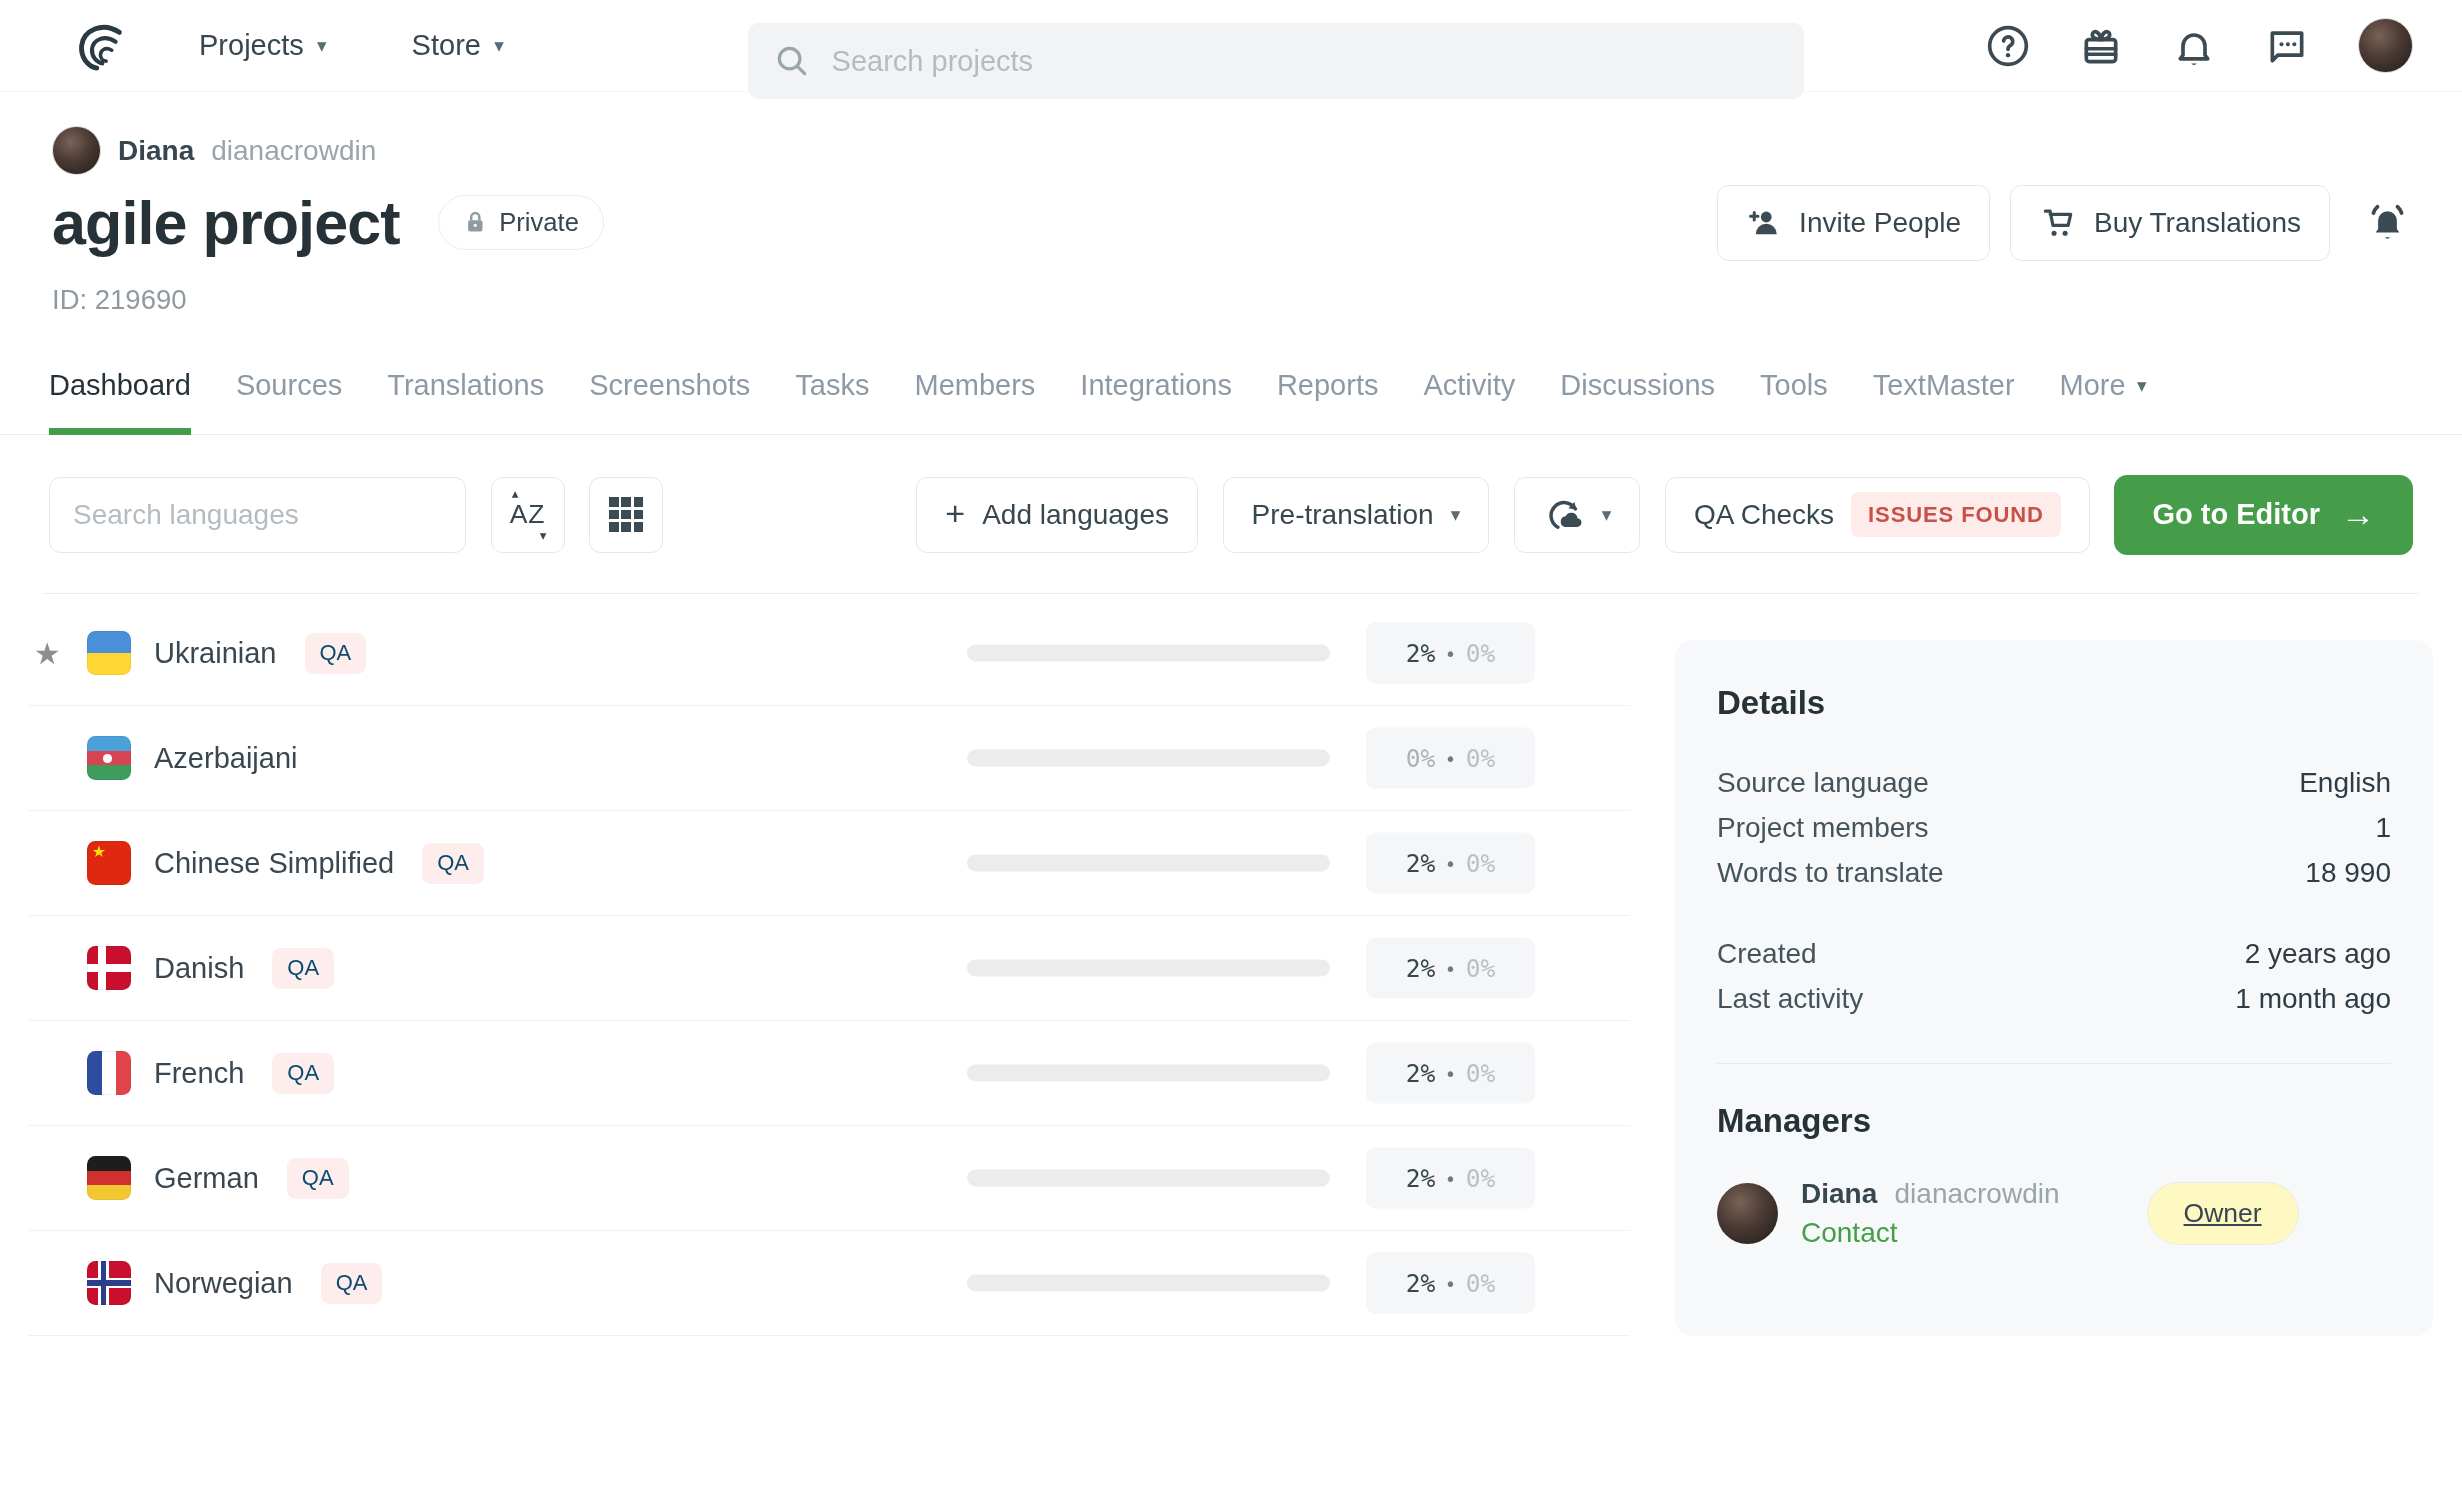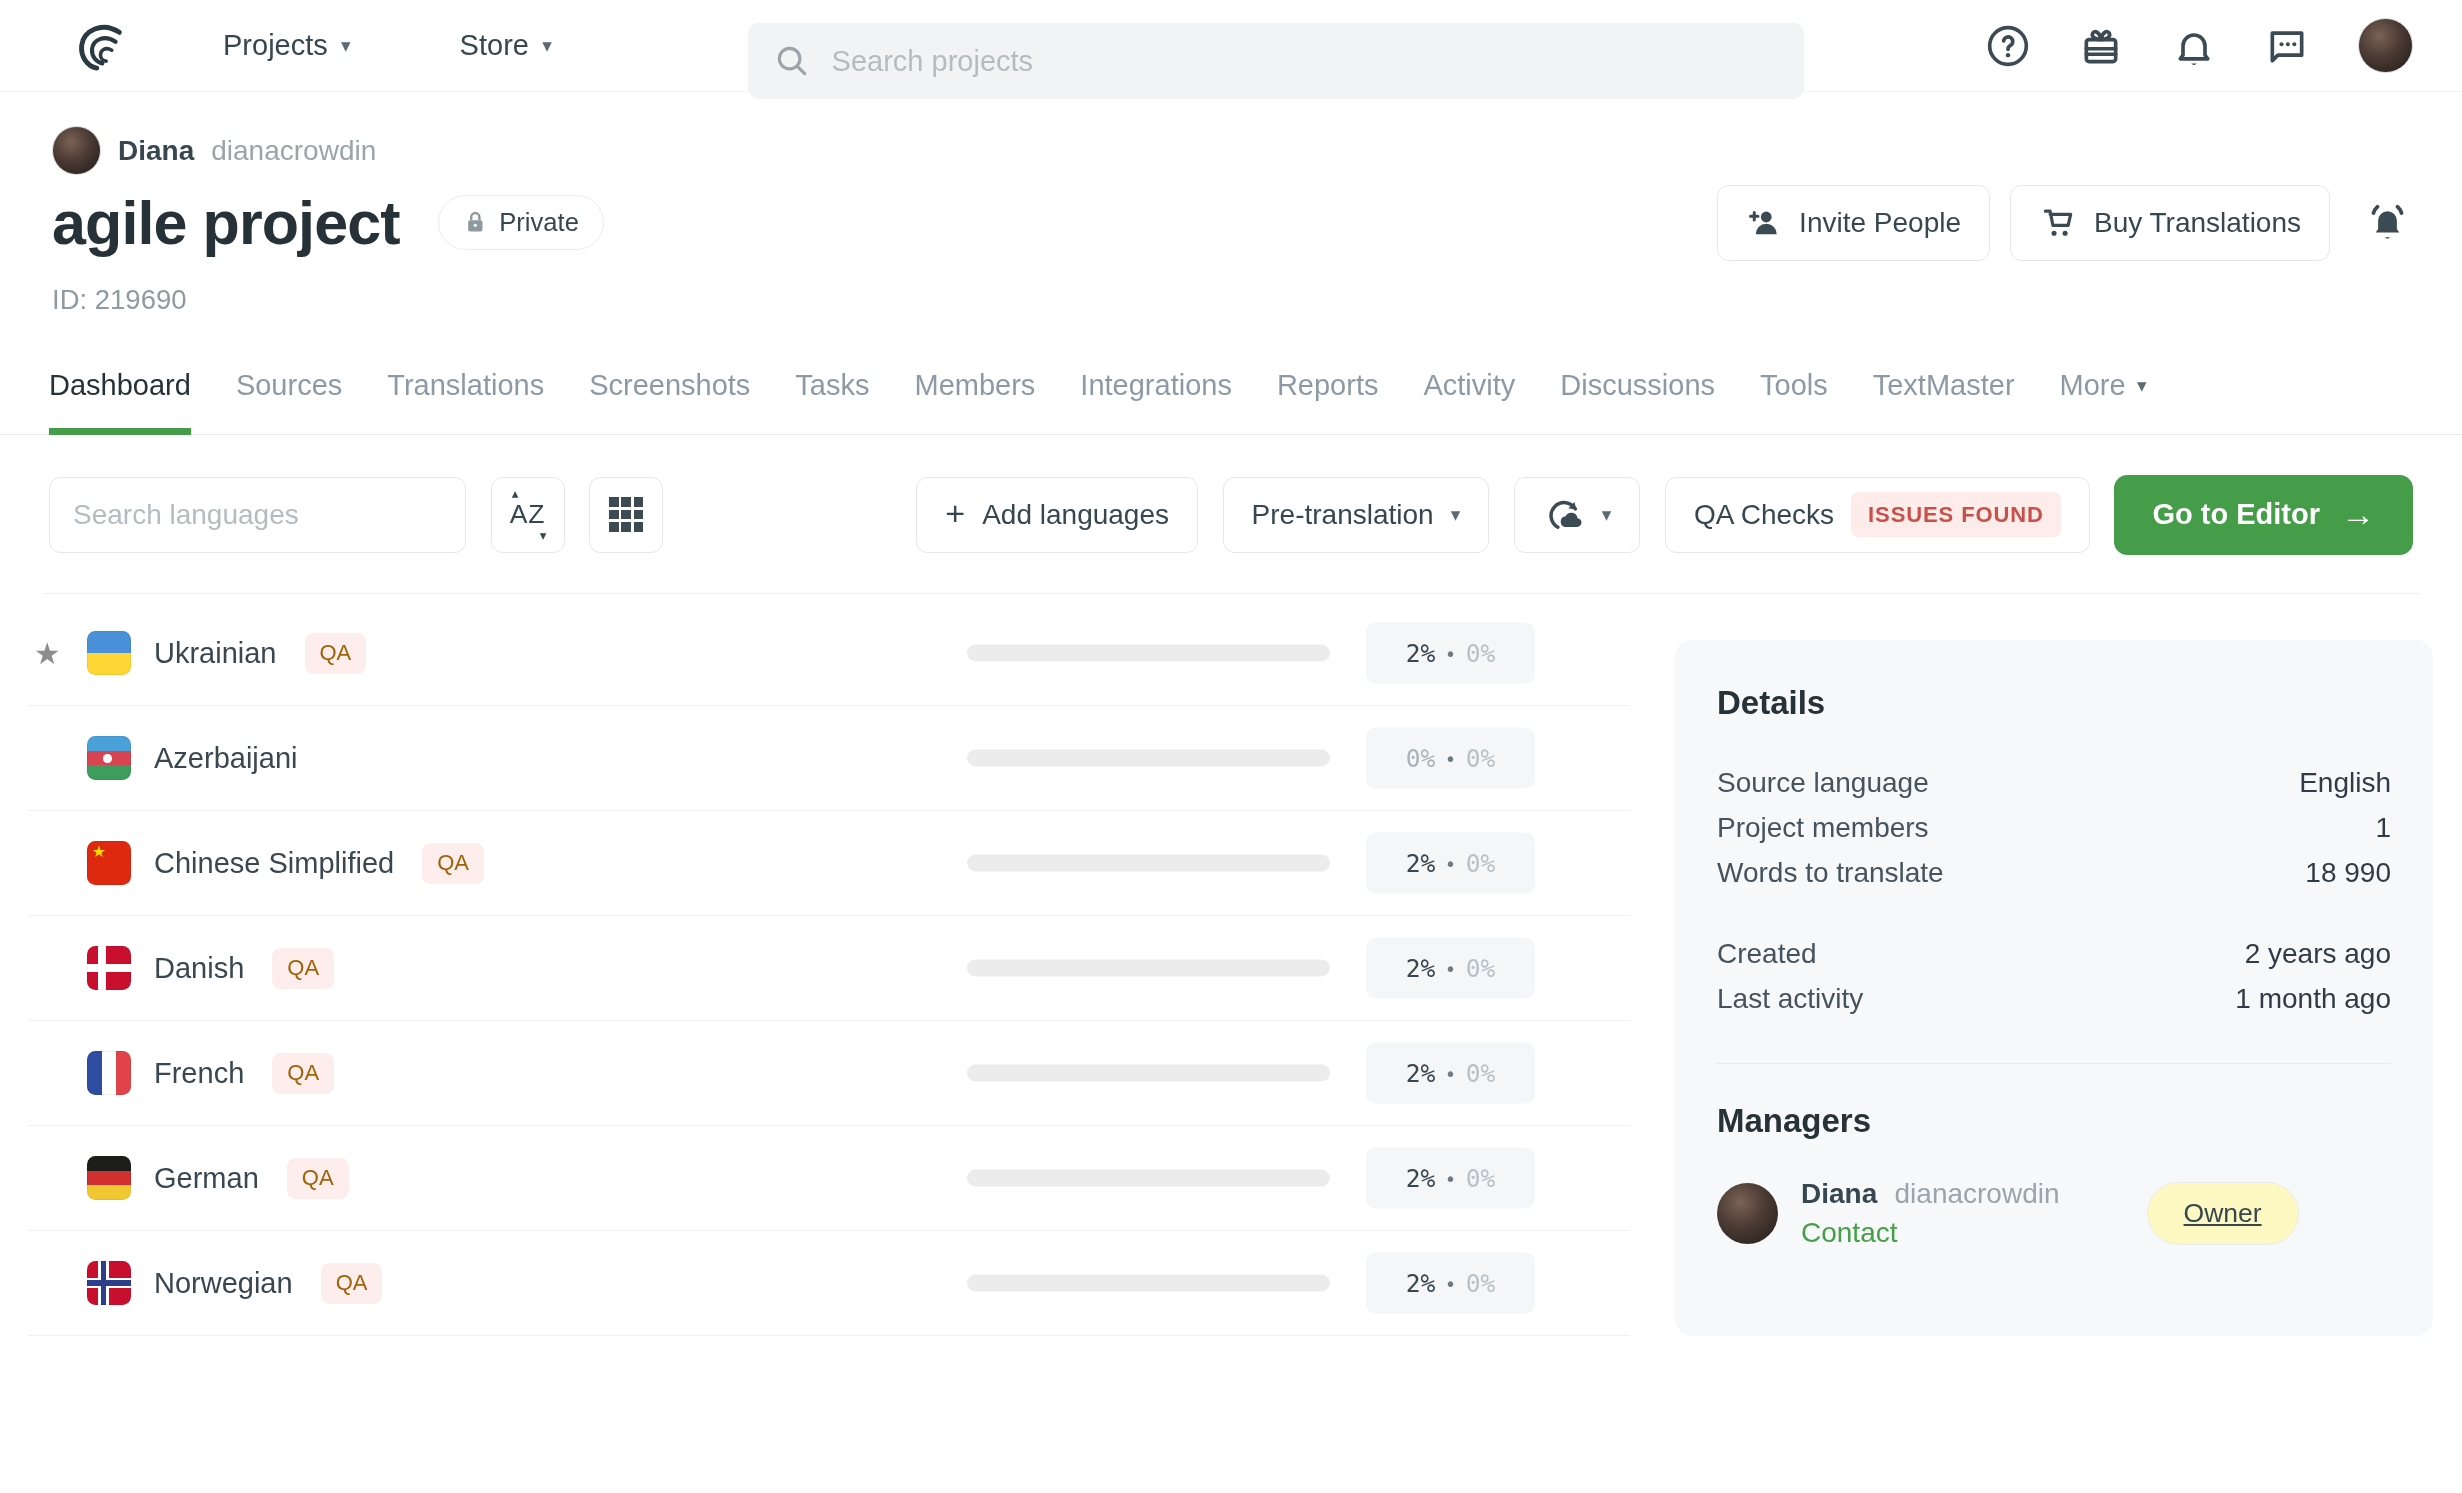--- a/index.html
+++ b/index.html
@@ -1,21 +1,21 @@
 <!DOCTYPE html>
 <html style="font-size:15px"><head>
 <meta charset="utf-8">
 <style>
   * { margin:0; padding:0; box-sizing:border-box; }
   html,body { width:2462px; height:1494px; background:#fff; overflow:hidden;
     font-family:"Liberation Sans","DejaVu Sans",sans-serif; color:#37474f; }
 
   
   .topnav { position:relative; height:92px; display:flex; align-items:center;
-    padding:0 49px 0 76px; border-bottom:1.9px solid #f1f2f3; background:#fff;gap:24px; }
+    padding:0 49px 0 76px; border-bottom:1.9px solid #f1f2f3; background:#fff; }
   .logo { margin-right:74px; display:flex; align-items:center; cursor:pointer; }
   .navitem { display:flex; align-items:center; gap:13.3px; font-size:29px; color:#37474f;
     margin-right:85px; cursor:pointer; }
   .caret { font-size:19px; color:#5b6b74; line-height:1; }
   .nav-search { position:absolute; left:748px; top:23px; width:1056px; height:76px;
     background:#f2f3f4; border-radius:11.4px; display:flex; align-items:center; padding:0 24.6px; }
   .nav-search svg { flex:0 0 auto; }
   .nav-search input { border:none; outline:none; background:transparent; font-size:29px;
     margin-left:21px; width:852px; color:#37474f; font-family:inherit; }
   .nav-search input::placeholder { color:#b4bcc1; }
@@ -77,21 +77,21 @@
 
   
   .content { display:flex; padding:0 28px; }
   .language-list { width:1602px; margin-top:7.6px; }
   .lang-row { height:105px; display:flex; align-items:center; border-bottom:1.9px solid #f0f1f2;
     position:relative; cursor:pointer; }
   .star-cell { width:59px; padding-left:5.7px; font-size:30px; color:#8d8d8d; cursor:pointer; }
   .flag { width:44px; height:44px; border-radius:8.5px; margin-right:23px; position:relative;
     flex:0 0 auto; box-shadow:inset 0 0 0 0.9px rgba(0,0,0,.06); }
   .lang-name { font-size:29px; color:#3b4750; }
-  .qa-badge { margin-left:28px; background:#fdeeed; color:#a16207; font-size:22px;
+  .qa-badge { margin-left:28px; background:#fdeeed; color:#0c4a6e; font-size:22px;
     padding:7.6px 15px; border-radius:8.5px; cursor:pointer; }
   .progress-track { position:absolute; left:939px; top:50%; transform:translateY(-50%);
     width:363px; height:17px; border-radius:8.5px; background:#ececec; overflow:hidden; }
   .progress-fill { height:100%; background:#64a9e0; border-radius:8.5px; }
   .pct-chip { position:absolute; left:1338px; top:50%; transform:translateY(-50%);
     width:169px; height:61px; background:#f5f6f7; border-radius:9.5px;
     display:flex; align-items:center; justify-content:center; gap:9.5px;
     font-family:"DejaVu Sans Mono",monospace; font-size:24.6px; }
   .pct-main { color:#37474f; } .pct-main.dim { color:#a9b4ba; }
   .pct-dot { color:#6d7a82; font-size:19px; } 

